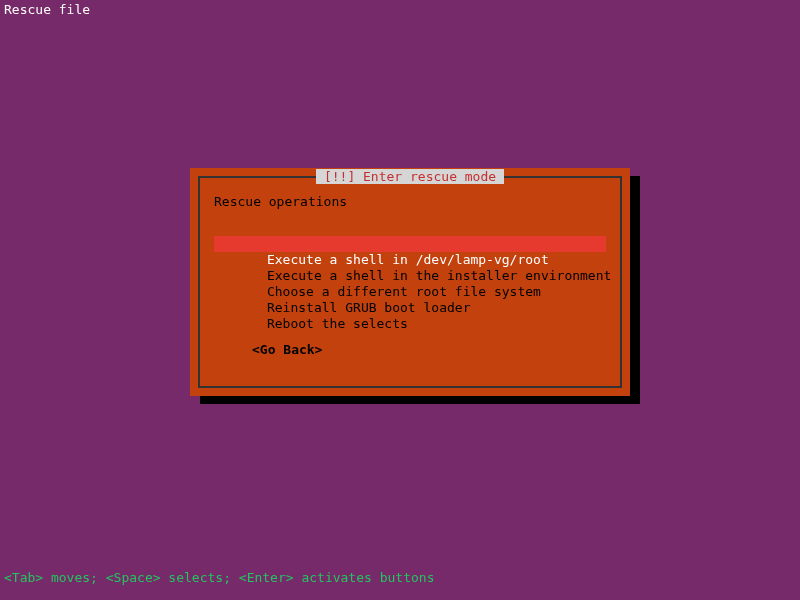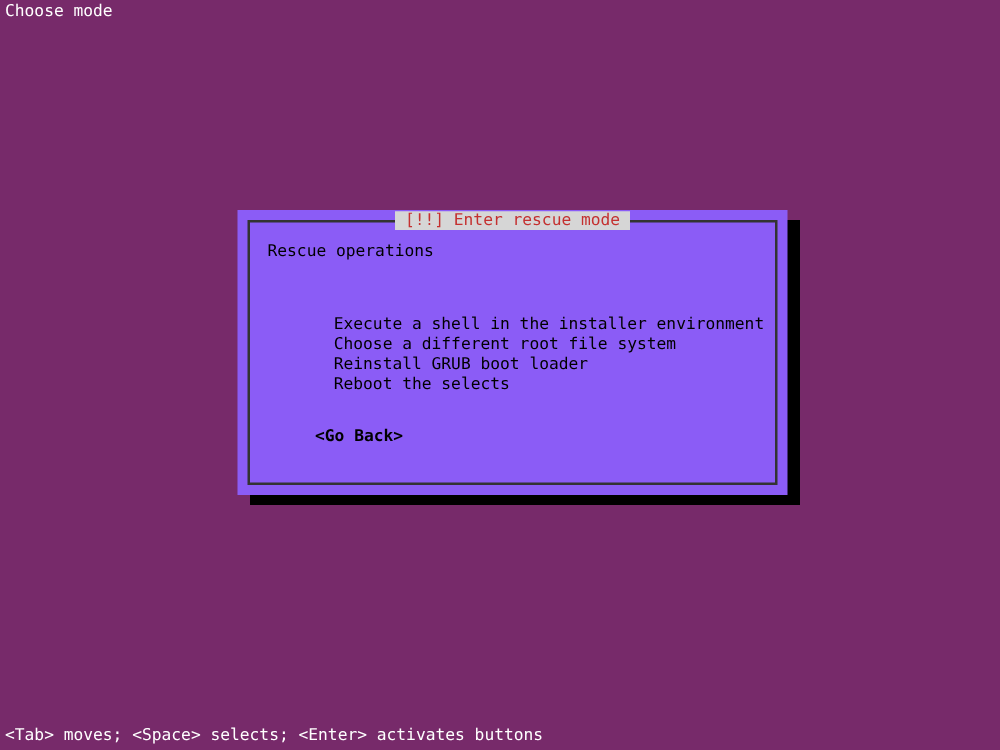--- a/index.html
+++ b/index.html
@@ -18,39 +18,39 @@
       overflow: hidden;
     }
     .header {
       position: absolute;
       top: 2px;
       left: 4px;
       color: #fff;
     }
     .footer {
       position: absolute;
-      bottom: 4px;
+      bottom: 15px;
       left: 4px;
-      color: #ffffff;
+      color: #22c55e;
     }
     .dialog-shadow {
       position: absolute;
       left: 200px;
       top: 176px;
       width: 440px;
       height: 228px;
       background: #000;
     }
     .dialog {
       position: absolute;
       left: 190px;
       top: 168px;
       width: 440px;
       height: 228px;
-      background: #8b5cf6;
+      background: #c2410c;
       color: #000;
     }
     .inner-border {
       position: absolute;
       left: 8px;
       right: 8px;
       top: 8px;
       bottom: 8px;
       border: 2px solid #333;
     }
@@ -97,32 +97,35 @@
       top: 174px;
       left: 62px;
       color: #000;
       cursor: pointer;
       font-weight: bold;
     }
   </style>
 </head>
 <body>
 
-<div class="header">Choose mode</div>
+<div class="header">Rescue file</div>
 
 <div class="dialog-shadow"></div>
 
 <div class="dialog">
   <div class="inner-border"></div>
   <div class="title-wrap">
     <span class="title">[!!] Enter rescue mode</span>
   </div>
   <div class="subtitle">Rescue operations</div>
 
   <div class="menu">
+    <div class="menu-item selected">
+      <span>Execute a shell in /dev/lamp-vg/root</span>
+    </div>
     <div class="menu-item">
       <span>Execute a shell in the installer environment</span>
     </div>
     <div class="menu-item">
       <span>Choose a different root file system</span>
     </div>
     <div class="menu-item">
       <span>Reinstall GRUB boot loader</span>
     </div>
     <div class="menu-item">

